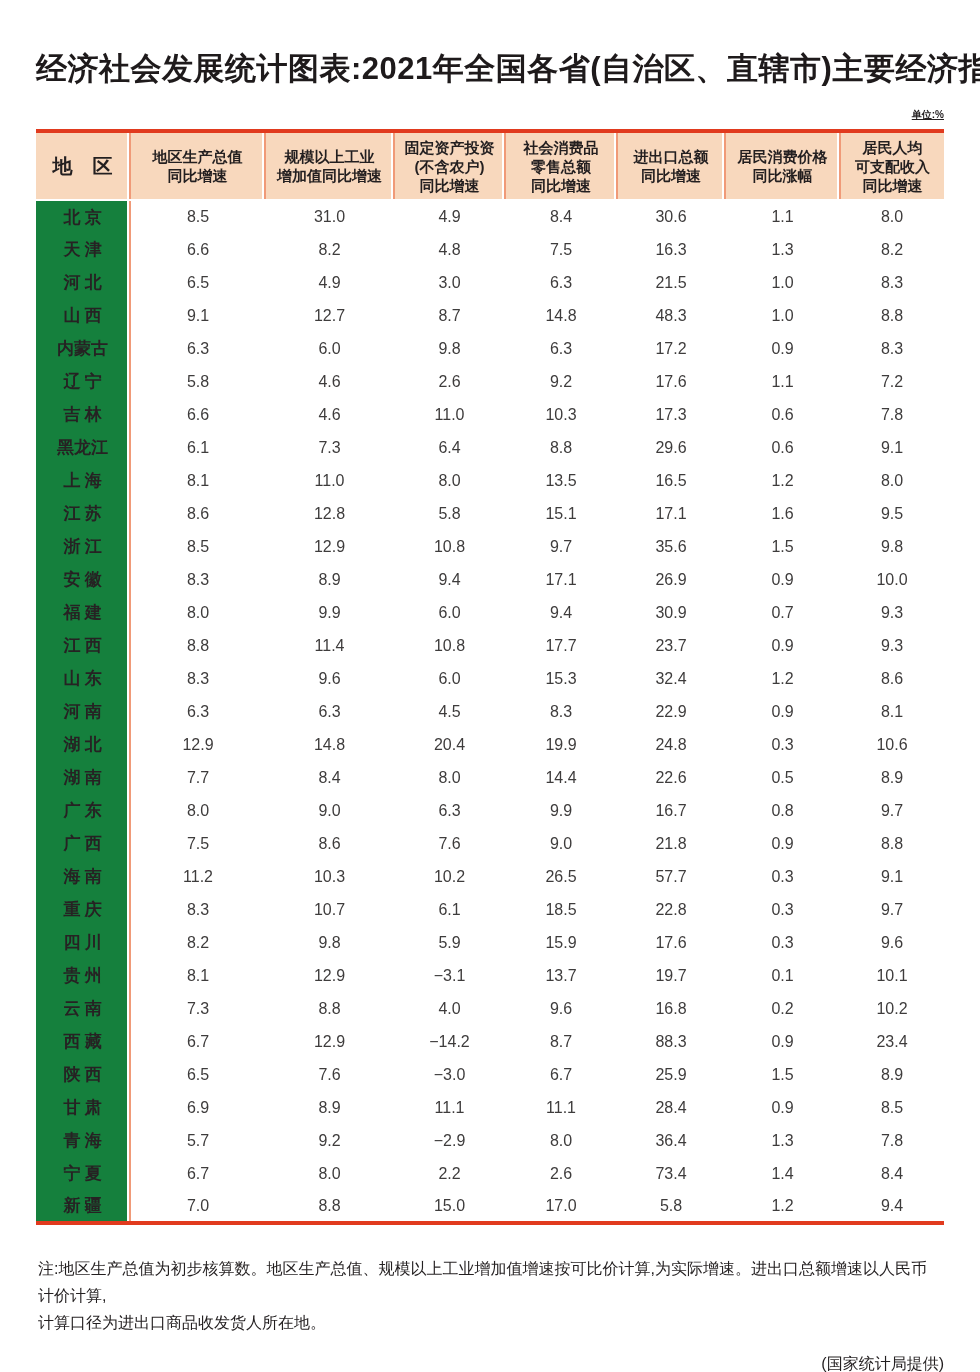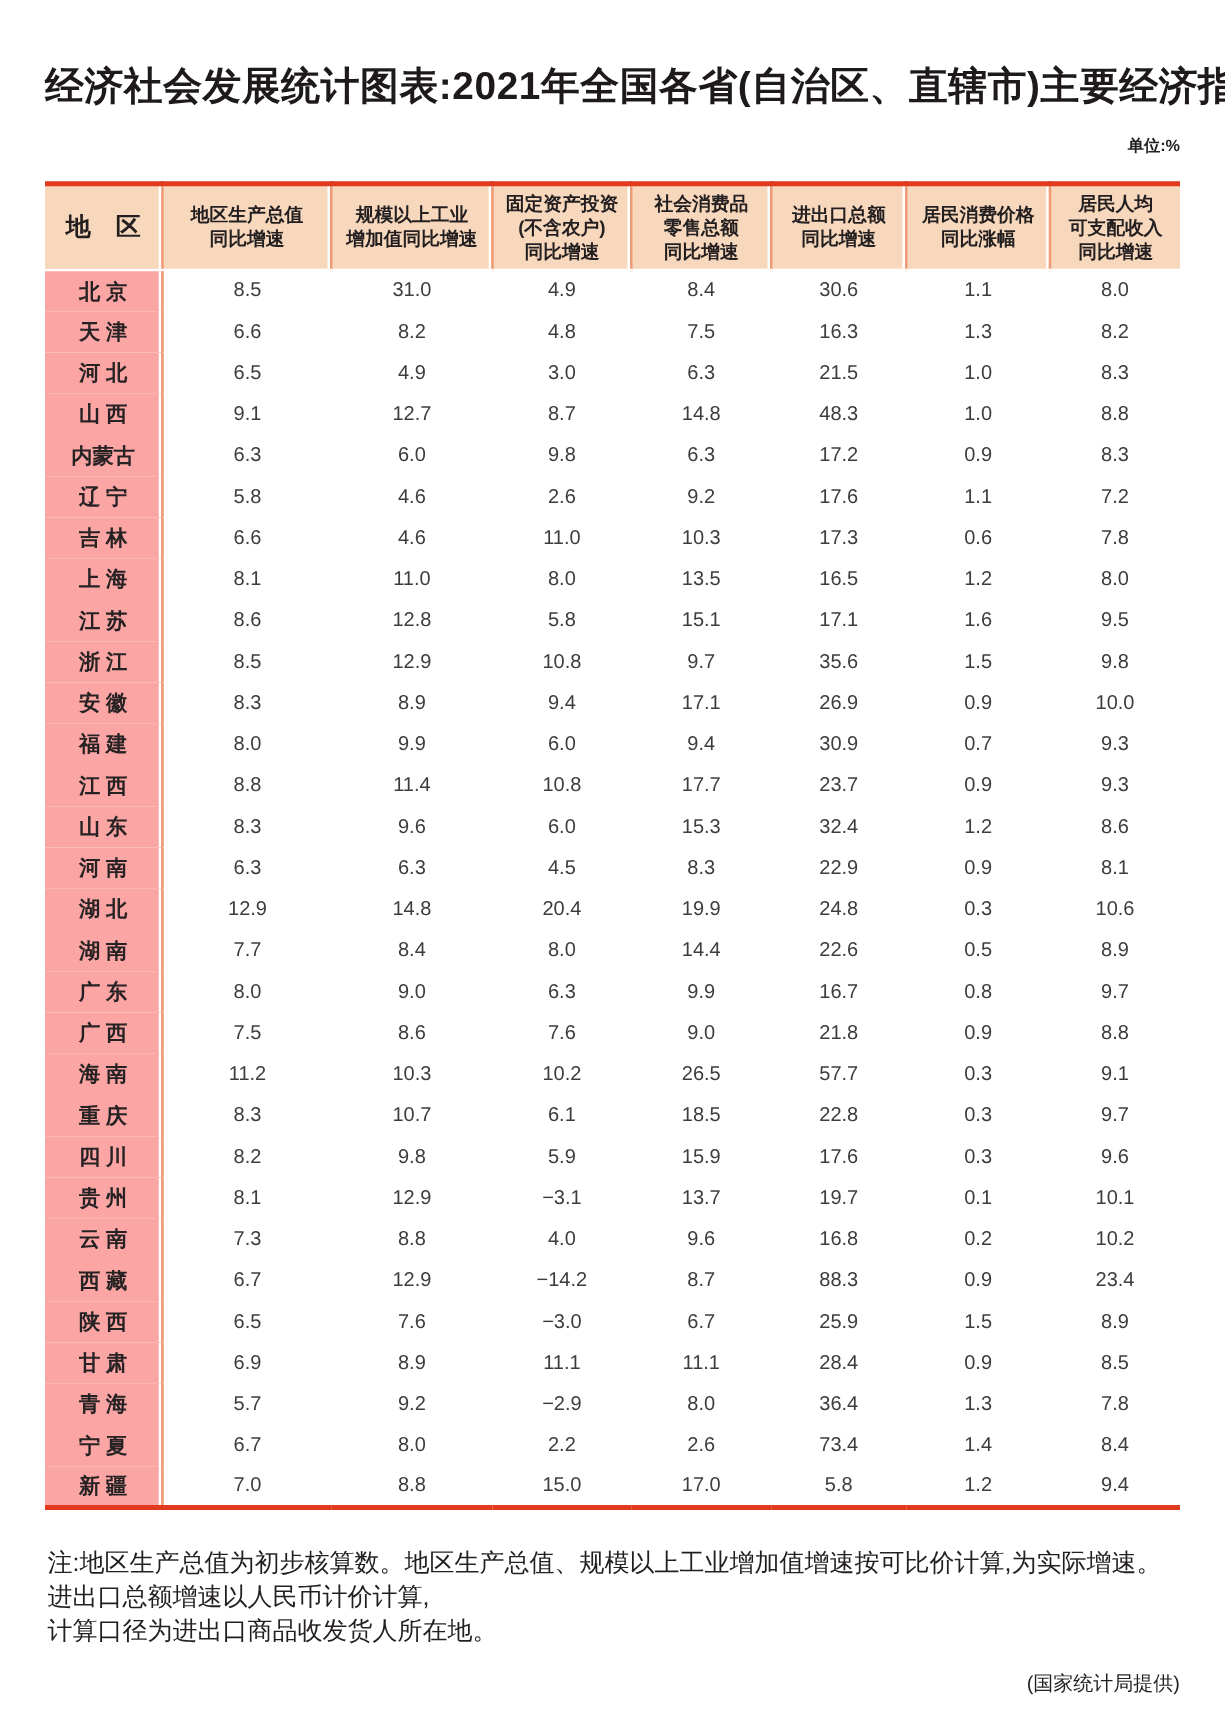--- a/index.html
+++ b/index.html
@@ -18,24 +18,25 @@
     font-size: 31px;
     font-weight: 700;
     text-align: center;
     white-space: nowrap;
     letter-spacing: 0.5px;
     color: #1e1a1b;
   }
 
   .unit {
     text-align: right;
-    font-size: 13px;
+    font-size: 10px;
     font-weight: 700;
-    margin: 18px 0 19px 0;
+    margin: 18px 0 7px 0;
     color: #231f20;
+    text-decoration: underline;
   }
 
   table.indicators {
     width: 908px;
     border-collapse: collapse;
     table-layout: fixed;
     border-top: 4px solid #e13a1e;
     border-bottom: 4px solid #e13a1e;
   }
 
@@ -52,45 +53,46 @@
     color: #231f20;
     padding: 0 2px;
   }
   thead th:first-child { font-size: 20px; }
   thead th:not(:last-child) {
     border-right: 2px solid #f09a78;
     box-shadow: inset -2px 0 0 #ffffff;
   }
 
   tbody th {
-    background: #fca5a5;
+    background: #15803d;
     font-size: 17px;
     font-weight: 700;
     height: 33px;
     text-align: center;
     vertical-align: middle;
     border-right: 2px solid #f09a78;
     box-shadow: inset -2px 0 0 #ffffff;
     color: #262223;
     padding: 0;
+    font-family: Liberation Serif, serif;
   }
   tbody td {
     font-size: 16px;
     font-weight: 400;
     color: #3e3c3c;
     text-align: center;
     vertical-align: middle;
     height: 33px;
     padding: 0;
     background: #ffffff;
   }
 
   .note {
     margin: 30px 2px 0 2px;
-    font-size: 20px;
+    font-size: 16px;
     line-height: 27px;
     white-space: pre-line;
     color: #231f20;
   }
   .source {
     margin: 18px 0 0 0;
     text-align: right;
     font-size: 16px;
     color: #231f20;
   }
@@ -202,20 +204,30 @@
           <th>吉 林</th>
           <td>6.6</td>
           <td>4.6</td>
           <td>11.0</td>
           <td>10.3</td>
           <td>17.3</td>
           <td>0.6</td>
           <td>7.8</td>
         </tr>
         <tr>
+          <th>黑龙江</th>
+          <td>6.1</td>
+          <td>7.3</td>
+          <td>6.4</td>
+          <td>8.8</td>
+          <td>29.6</td>
+          <td>0.6</td>
+          <td>9.1</td>
+        </tr>
+        <tr>
           <th>上 海</th>
           <td>8.1</td>
           <td>11.0</td>
           <td>8.0</td>
           <td>13.5</td>
           <td>16.5</td>
           <td>1.2</td>
           <td>8.0</td>
         </tr>
         <tr>

